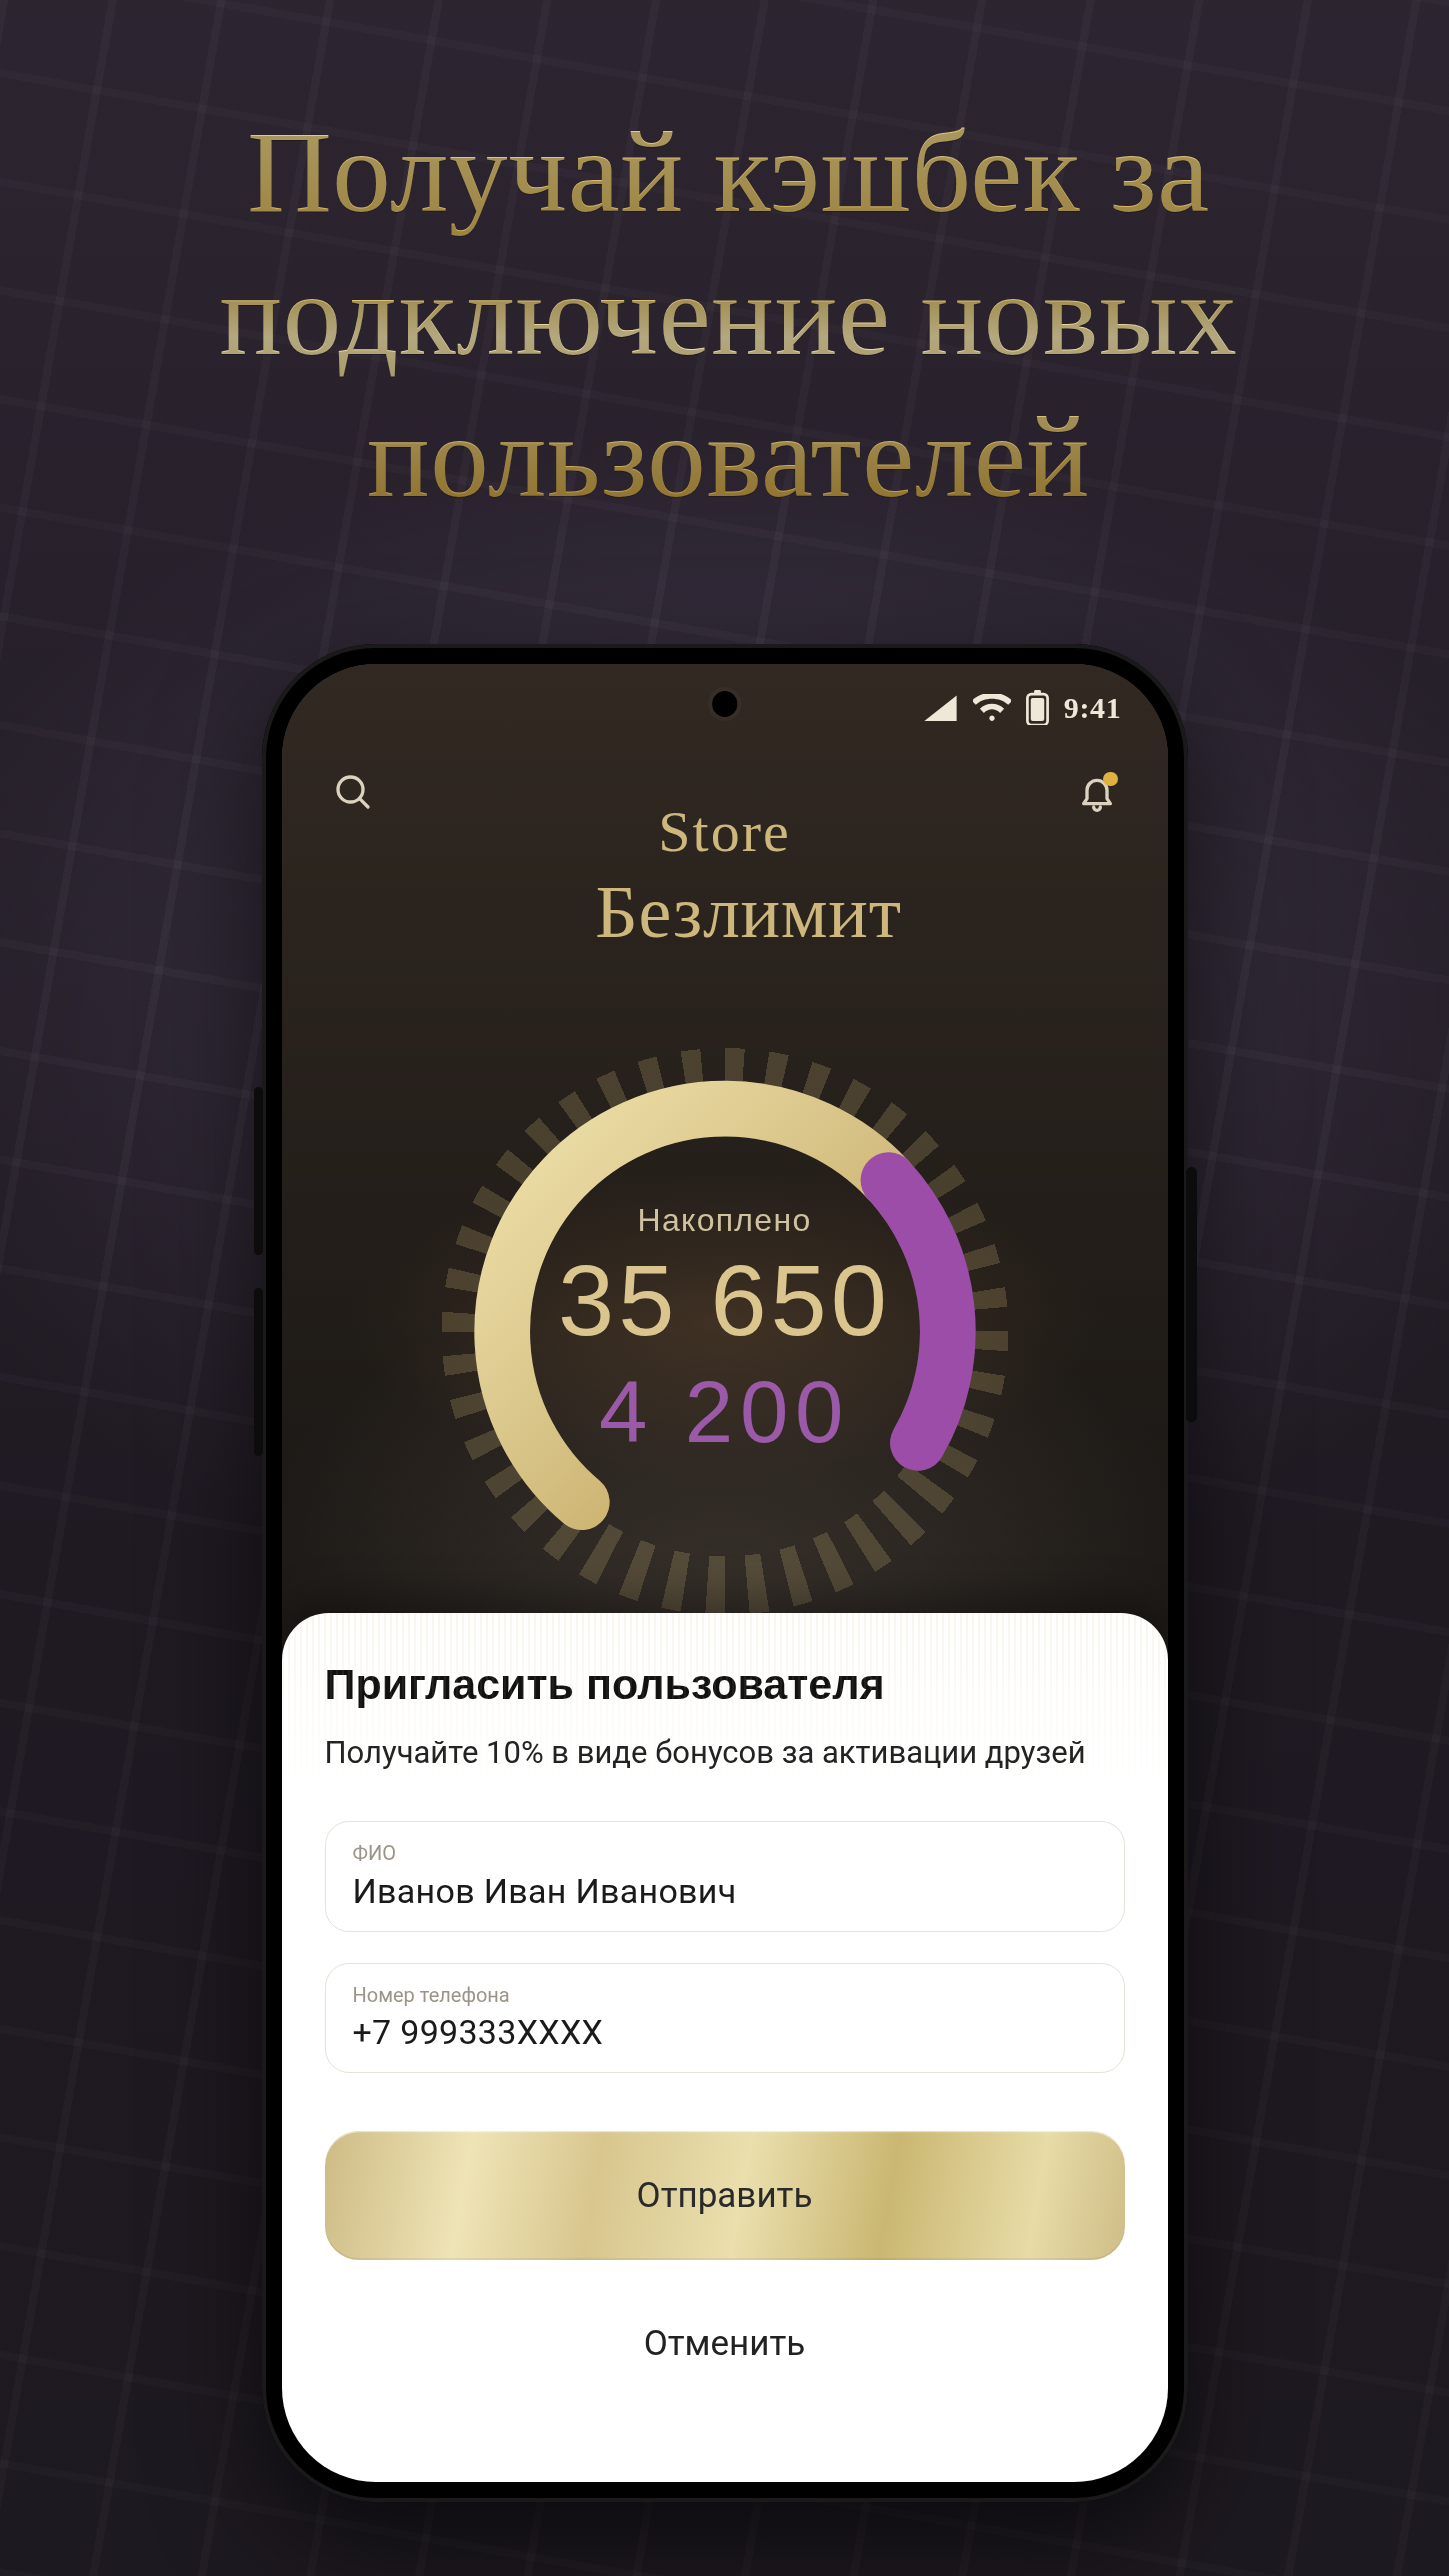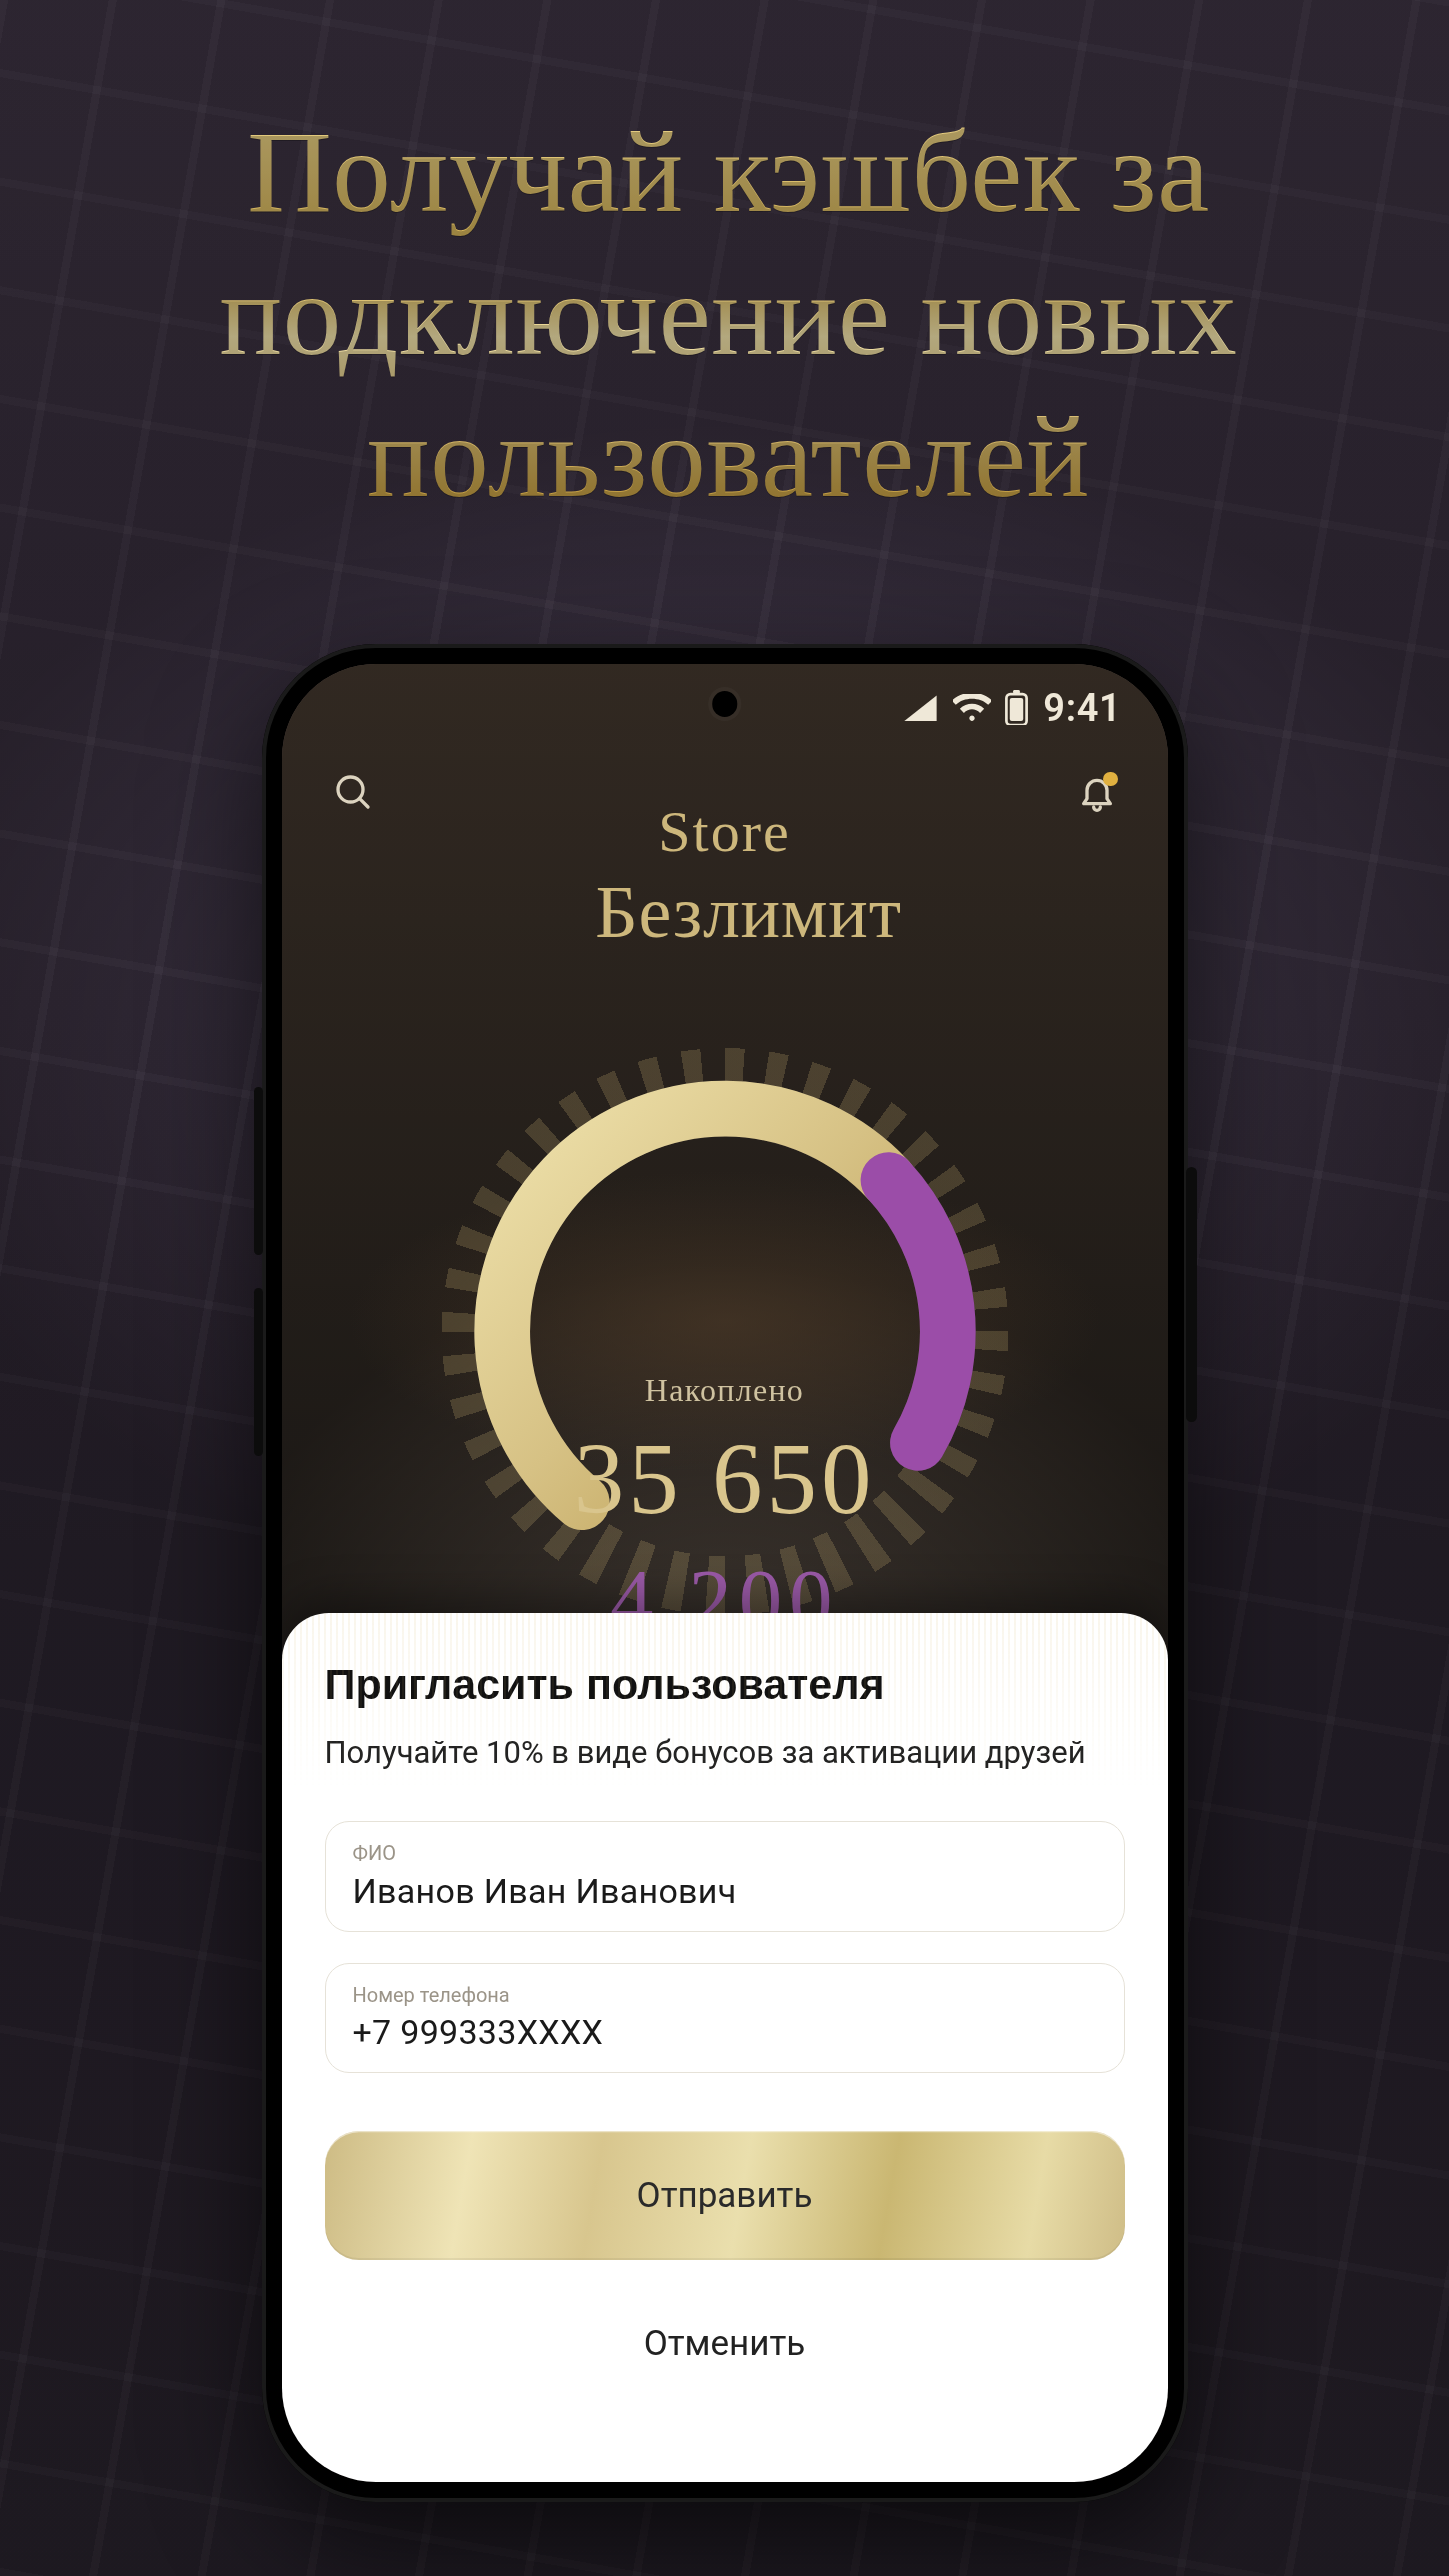--- a/index.html
+++ b/index.html
@@ -77,21 +77,21 @@
   
   .statusbar {
     position: absolute; top: 0; left: 0; right: 0;
     height: 87px;
     display: flex; align-items: center; justify-content: flex-end;
     padding: 0 46px;
     gap: 14.8px;
     color: #efe8d8;
     z-index: 50;
   }
-  .sb-time { font-size: 38px; font-weight: 600; letter-spacing: 0.7px;}
+  .sb-time { font-size: 30px; font-weight: 600; letter-spacing: 0.7px; font-family: Liberation Serif, serif;}
   .sb-ico  { display:inline-flex; }
   
   .app-hero {
     position: absolute; inset: 0;
     background:
       radial-gradient(604px 470px at 50% 55%, rgba(0,0,0,0.0) 0%, rgba(0,0,0,0.55) 85%),
       linear-gradient(180deg, #6d5a4a 0%, #36302b 55%, #1e1a18 100%);
   }
   .app-hero::before{
     content:"";
@@ -129,23 +129,23 @@
     background:
       repeating-conic-gradient(from 0deg,
         rgba(224,197,128,0.20) 0 4deg, rgba(224,197,128,0) 4deg 9deg);
     -webkit-mask: radial-gradient(circle, transparent 0 46%, #000 46% 58%, transparent 58%);
             mask: radial-gradient(circle, transparent 0 46%, #000 46% 58%, transparent 58%);
     filter: blur(0.7px);
   }
   .gauge-ring{ position:absolute; inset:40px; }
   .gauge-center{
     position:absolute; inset:0;
-    display:flex; flex-direction:column; align-items:center; justify-content:flex-end;
-    gap:12px; z-index:2;
-    font-family: Liberation Serif, serif;
+    display:flex; flex-direction:column; align-items:center; justify-content:center;
+    gap:4px; z-index:2;
+    font-family: Liberation Sans, sans-serif;
   }
   .g-label{ color:#cfc2a0; font-size:32px; letter-spacing:1.3px;}
   .g-main { color:#d9c58d; font-size:101px; letter-spacing:4px;}
   .g-sub  { color:#9b5aa8; font-size:87px; letter-spacing:6.7px;}
   
   .sheet{
     position:absolute; left:0; right:0; bottom:0;
     background:#ffffff;
     border-top-left-radius:47px; border-top-right-radius:47px;
     z-index:45;

